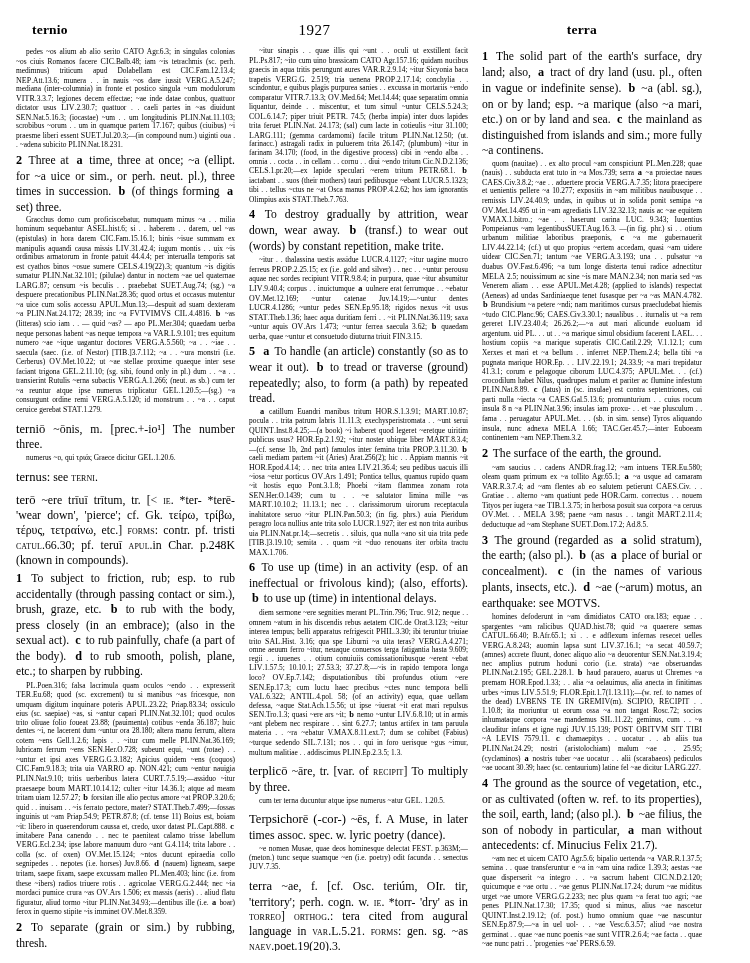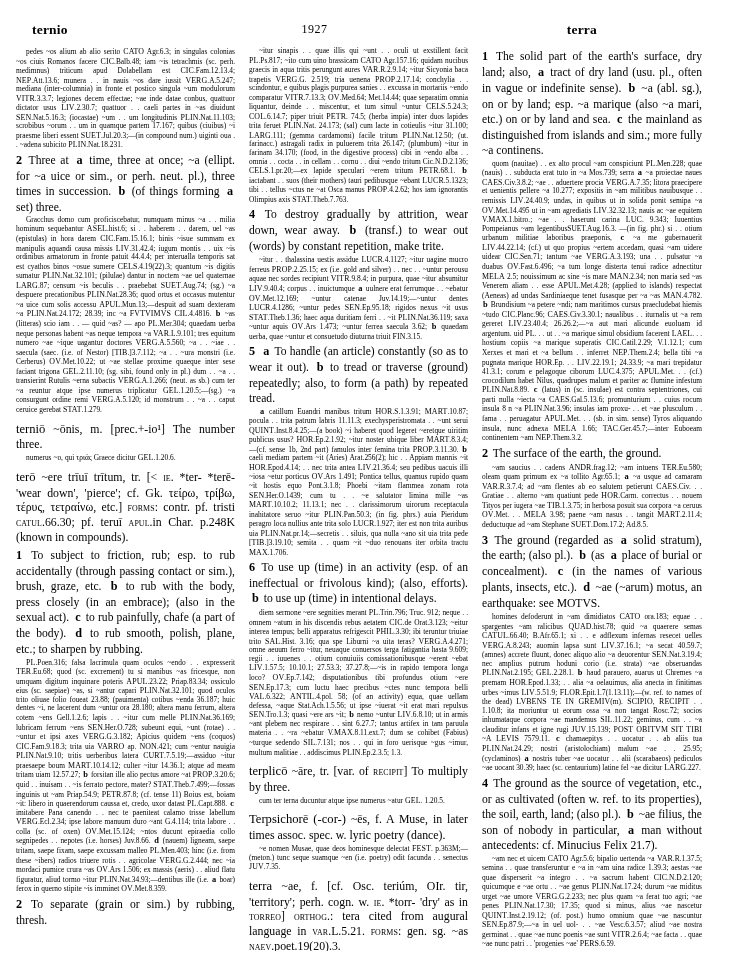--- a/index.html
+++ b/index.html
@@ -32,21 +32,21 @@
     display: flex;
     align-items: baseline;
     justify-content: space-between;
     font-weight: bold;
     font-size: 13.5px;
     letter-spacing: 0.2px;
   }
   .running-head .rh-left { text-align: left; }
   .running-head .rh-center {
     font-weight: normal;
-    font-size: 12px;
+    font-size: 15px;
     letter-spacing: 0.5px;
     flex: 0 0 auto;
     position: absolute;
     left: 50%;
     transform: translateX(-50%);
   }
   .running-head .rh-right { text-align: right; }
 
   
   .columns {
@@ -131,20 +131,21 @@
     <div class="rh-right">terra</div>
   </div>
 
   <div class="columns">
     <div class="col col-left" id="col-left">
         <p class="cites">pedes ~os alium ab alio serito <span class="sc">CATO</span> Agr.6.3; in singulas colonias ~os ciuis Romanos facere <span class="sc">CIC</span>.Balb.48; iam ~is tetrachmis (sc. perh. medimnus) triticum apud Dolabellam est <span class="sc">CIC</span>.Fam.12.13.4; <span class="sc">NEP</span>.Att.13.6; munera . . in nauis ~os dare iussit <span class="sc">VERG</span>.A.5.247; mediana (inter-columnia) in fronte et postico singula ~um modulorum <span class="sc">VITR</span>.3.3.7; legiones decem effectae; ~ae inde datae conbus, quattuor dictator usus <span class="sc">LIV</span>.2.30.7; quattuor . . caeli partes in ~as diuidunt <span class="sc">SEN</span>.Nat.5.16.3; (iocastae) ~um . . um longitudinis <span class="sc">PLIN</span>.Nat.11.103; scrobibus ~orum . . um in quamque partem 17.167; quibus (ciuibus) ~i praesme liberi essent <span class="sc">SUET</span>.Jul.20.3;—(in compound num.) uiginti oua . . ~adena subicito <span class="sc">PLIN</span>.Nat.18.231.</p>
         <p class="sense"><span class="num">2</span><span> Three at <span class="sub">a</span> time, three at once; ~a (ellipt. for ~a uice or sim., or perh. neut. pl.), three times in succession. <span class="sub">b</span> (of things forming <span class="sub">a</span> set) three.</span></p>
         <p class="cites">Gracchus domo cum proficiscebatur, numquam minus ~a . . milia hominum sequebantur <span class="sc">ASEL</span>.hist.6; si . . haberem . . darem, uel ~as (epistulas) in hora darem <span class="sc">CIC</span>.Fam.15.16.1; binis ~isue summam ex manipulis aquandi causa missis <span class="sc">LIV</span>.31.42.4; iugum montis . . uix ~is ordinibus armatorum in fronte patuit 44.4.4; per interualla temporis sat est cyathos binos ~osue sumere <span class="sc">CELS</span>.4.19(22).3; quantum ~is digitis sumatur <span class="sc">PLIN</span>.Nat.32.101; (pilulae) dantur in noctem ~ae uel quaternae <span class="sc">LARG</span>.87; censum ~is beculis . . praebebat <span class="sc">SUET</span>.Aug.74; (sg.) ~a despuere precationibus <span class="sc">PLIN</span>.Nat.28.36; quod ortus et occasus mutentur ~a uice cum solis accessu <span class="sc">APUL</span>.Mun.13;—despuit ad suam dexteram ~a <span class="sc">PLIN</span>.Nat.24.172; 28.39; inc ~a <span class="sc">FVTVIMVS</span> <span class="sc">CIL</span>.4.4816. <span class="sub">b</span> ~as (litteras) scio iam . . — quid ~as? — apo <span class="sc">PL</span>.Mer.304; quaedam uerba neque personas habent ~as neque tempora ~a <span class="sc">VAR</span>.L.9.101; tres equitum numero ~ae ~ique uagantur doctores <span class="sc">VERG</span>.A.5.560; ~a . . ~iae . . saecula (saec. (i.e. of Nestor) [<span class="sc">TIB</span>.]3.7.112; ~a . . ~ura monstri (i.e. Cerberus) <span class="sc">OV</span>.Met.10.22; ut ~ae stellae proxime quaeque inter sese faciant trigona <span class="sc">GEL</span>.2.11.10; (sg. sibi, found only in pl.) dum . . ~a . . transierint Rutulis ~erna subactis <span class="sc">VERG</span>.A.1.266; (neut. as sb.) cum ter ~a reuntur atque ipse numerus triplicatur <span class="sc">GEL</span>.1.20.5;—(sg.) ~a consurgunt ordine remi <span class="sc">VERG</span>.A.5.120; id monstrum . . ~a . . caput ceruice gerebat <span class="sc">STAT</span>.1.279.</p>
         <p class="headword"><span class="hw">terniō</span><span> ~ōnis, m. [prec.+-io¹] The number three.</span></p>
         <p class="cites">numerus ~o, qui τριάς Graece dicitur <span class="sc">GEL</span>.1.20.6.</p>
+        <p class="headword"><span class="hw">ternus:</span><span> see <span class="sc">TERNI</span>.</span></p>
         <p class="headword"><span class="hw">terō</span><span> ~ere trīuī trītum, tr. [&lt; <span class="sc">IE</span>. *ter- *terē- 'wear down', 'pierce'; cf. Gk. τείρω, τρίβω, τέρυς, τετραίνω, etc.] <span class="sc">FORMS</span>: contr. pf. tristi <span class="sc">CATUL</span>.66.30; pf. teruī <span class="sc">APUL</span>.in Char. p.248K (known in compounds).</span></p>
         <p class="sense"><span class="num">1</span><span> To subject to friction, rub; esp. to rub accidentally (through passing contact or sim.), brush, graze, etc. <span class="sub">b</span> to rub with the body, press closely (in an embrace); (also in the sexual act). <span class="sub">c</span> to rub painfully, chafe (a part of the body). <span class="sub">d</span> to rub smooth, polish, plane, etc.; to sharpen by rubbing.</span></p>
         <p class="cites"><span class="sc">PL</span>.Poen.316; falsa lacrimula quam oculos ~endo . . expresserit <span class="sc">TER</span>.Eu.68; quod (sc. excrement) tu si manibus ~as fricesque, non umquam digitum inquinare poteris <span class="sc">APUL</span>.23.22; Priap.83.34; ossiculo eius (sc. saepiae) ~as, si ~antur capari <span class="sc">PLIN</span>.Nat.32.101; quod oculos trito oliuae folio foueat 23.88; (pauimenta) cotibus ~enda 36.187; huic dentes ~i, ne lacerent dum ~untur ora 28.180; altera manu ferrum, altera cotem ~ens Gell.1.2.6; lapis . . ~itur cum melle <span class="sc">PLIN</span>.Nat.36.169; lubricam ferrum ~ens <span class="sc">SEN</span>.Her.O.728; subeunt equi, ~unt (rotae) . . ~untur et ipsi axes <span class="sc">VERG</span>.G.3.182; Apicius quidem ~ens (coquos) <span class="sc">CIC</span>.Fam.9.18.3; trita uia <span class="sc">VARRO</span> ap. <span class="sc">NON</span>.421; cum ~entur nauigia <span class="sc">PLIN</span>.Nat.9.10; tritis uerberibus latera <span class="sc">CURT</span>.7.5.19;—assiduo ~itur praesaepe boum <span class="sc">MART</span>.10.14.12; culter ~itur 14.36.1; atque ad meam tritam uiam 12.57.27; <span class="sub">b</span> forsitan ille alio pectus amore ~at <span class="sc">PROP</span>.3.20.6; quid . . inuisam . . ~is ferrato pectore, mater? <span class="sc">STAT</span>.Theb.7.499;—fossas inguinis ut ~am Priap.54.9; <span class="sc">PETR</span>.87.8; (cf. tense 11) Boius est, boiam ~it: libero in quaerendorum caussa et, credo, uxor datast <span class="sc">PL</span>.Capt.888. <span class="sub">c</span> imitabere Pana canendo . . nec te paeniteat calamo trisse labellum <span class="sc">VERG</span>.Ecl.2.34; ipse labore manuum duro ~ant G.4.114; trita labore . . colla (sc. of oxen) <span class="sc">OV</span>.Met.15.124; ~ntos ducunt epiraedia collo segnipedes . . nepotes (i.e. horses) Juv.8.66. <span class="sub">d</span> (nauem) ligneam, saepe tritam, saepe fixam, saepe excussam malleo <span class="sc">PL</span>.Men.403; hinc (i.e. from these ~ibers) radios triuere rotis . . agricolae <span class="sc">VERG</span>.G.2.444; nec ~ia mordaci pumice crura ~as <span class="sc">OV</span>.Ars 1.506; ex massis (aeris) . . aliud flatu figuratur, aliud tormo ~itur <span class="sc">PLIN</span>.Nat.34.93;—dentibus ille (i.e. <span class="sub">a</span> boar) ferox in querno stipite ~is imminet <span class="sc">OV</span>.Met.8.359.</p>
         <p class="sense"><span class="num">2</span><span> To separate (grain or sim.) by rubbing, thresh.</span></p>
       </div>
     <div class="col col-mid" id="col-middle">
         <p class="cites">~itur sinapis . . quae illis qui ~unt . . oculi ut exstillent facit <span class="sc">PL</span>.Ps.817; ~ito cum uino brassicam <span class="sc">CATO</span> Agr.157.16; quidam nucibus graecis in aqua tritis perungunt aures <span class="sc">VAR</span>.R.2.9.14; ~itur Sicyonia baca trapetis <span class="sc">VERG</span>.G. 2.519; tria uenena <span class="sc">PROP</span>.2.17.14; conchylia . . scindontur, e quibus plagis purpurea sanies . . excussa in mortariis ~endo comparatur <span class="sc">VITR</span>.7.13.3; <span class="sc">OV</span>.Med.64; Met.14.44; quae separatim omnia liquantur, deinde . . miscentur, et tum simul ~untur <span class="sc">CELS</span>.5.24.3; <span class="sc">COL</span>.6.14.7; piper triuit <span class="sc">PETR</span>. 74.5; (herba impia) inter duos lapides trita feruet <span class="sc">PLIN</span>.Nat. 24.173; (sal) cum lacte in cotieulis ~itur 31.100; <span class="sc">LARG</span>.111; (gemma cardamomi) facile tritum <span class="sc">PLIN</span>.Nat.12.50; (ut. farinacc.) astragali radix in puluerem trita 26.147; (plumbum) ~itur in farinam 34.170; (food, in the digestive process) cibi in ~endo alba . . omnia . . cocta . . in cellam . . cornu . . diui ~endo tritum Cic.N.D.2.136; <span class="sc">CELS</span>.1.pr.20;—ex lapide speculari ~erem tritum <span class="sc">PETR</span>.68.1. <span class="sub">b</span> iactabant . . suos (their mothers) tauri pedibusque ~ebant <span class="sc">LUCR</span>.5.1323; tibi . . tellus ~ctus ne ~at Osca manus <span class="sc">PROP</span>.4.2.62; hos iam ignorantis Olimpius axis <span class="sc">STAT</span>.Theb.7.763.</p>
         <p class="sense"><span class="num">4</span><span> To destroy gradually by attrition, wear down, wear away. <span class="sub">b</span> (transf.) to wear out (words) by constant repetition, make trite.</span></p>
         <p class="cites">~itur . . thalassina uestis assidue <span class="sc">LUCR</span>.4.1127; ~itur uagine mucro ferreus <span class="sc">PROP</span>.2.25.15; ex (i.e. gold and silver) . . nec . . ~untur perousu aquae nec sordes recipiunt <span class="sc">VITR</span>.9.8.4; in purpura, quae ~itur absumitur <span class="sc">LIV</span>.9.40.4; corpus . . inuictumque <span class="sub">a</span> uulnere erat ferrumque . . ~ebatur <span class="sc">OV</span>.Met.12.169; ~untur catenae Juv.14.19;—~untur dentes <span class="sc">LUCR</span>.4.1286; ~untur pedes <span class="sc">SEN</span>.Ep.95.18; rigidos nexus ~it usus <span class="sc">STAT</span>.Theb.1.36; haec aqua duritiam ferri . . ~it <span class="sc">PLIN</span>.Nat.36.119; saxa ~untur aquis <span class="sc">OV</span>.Ars 1.473; ~untur ferrea saecula 3.62; <span class="sub">b</span> quaedam uerba, quae ~untur et consuetudo diuturna triuit <span class="sc">FIN</span>.3.15.</p>
         <p class="sense"><span class="num">5</span><span> <span class="sub">a</span> To handle (an article) constantly (so as to wear it out). <span class="sub">b</span> to tread or traverse (ground) repeatedly; also, to form (a path) by repeated tread.</span></p>

